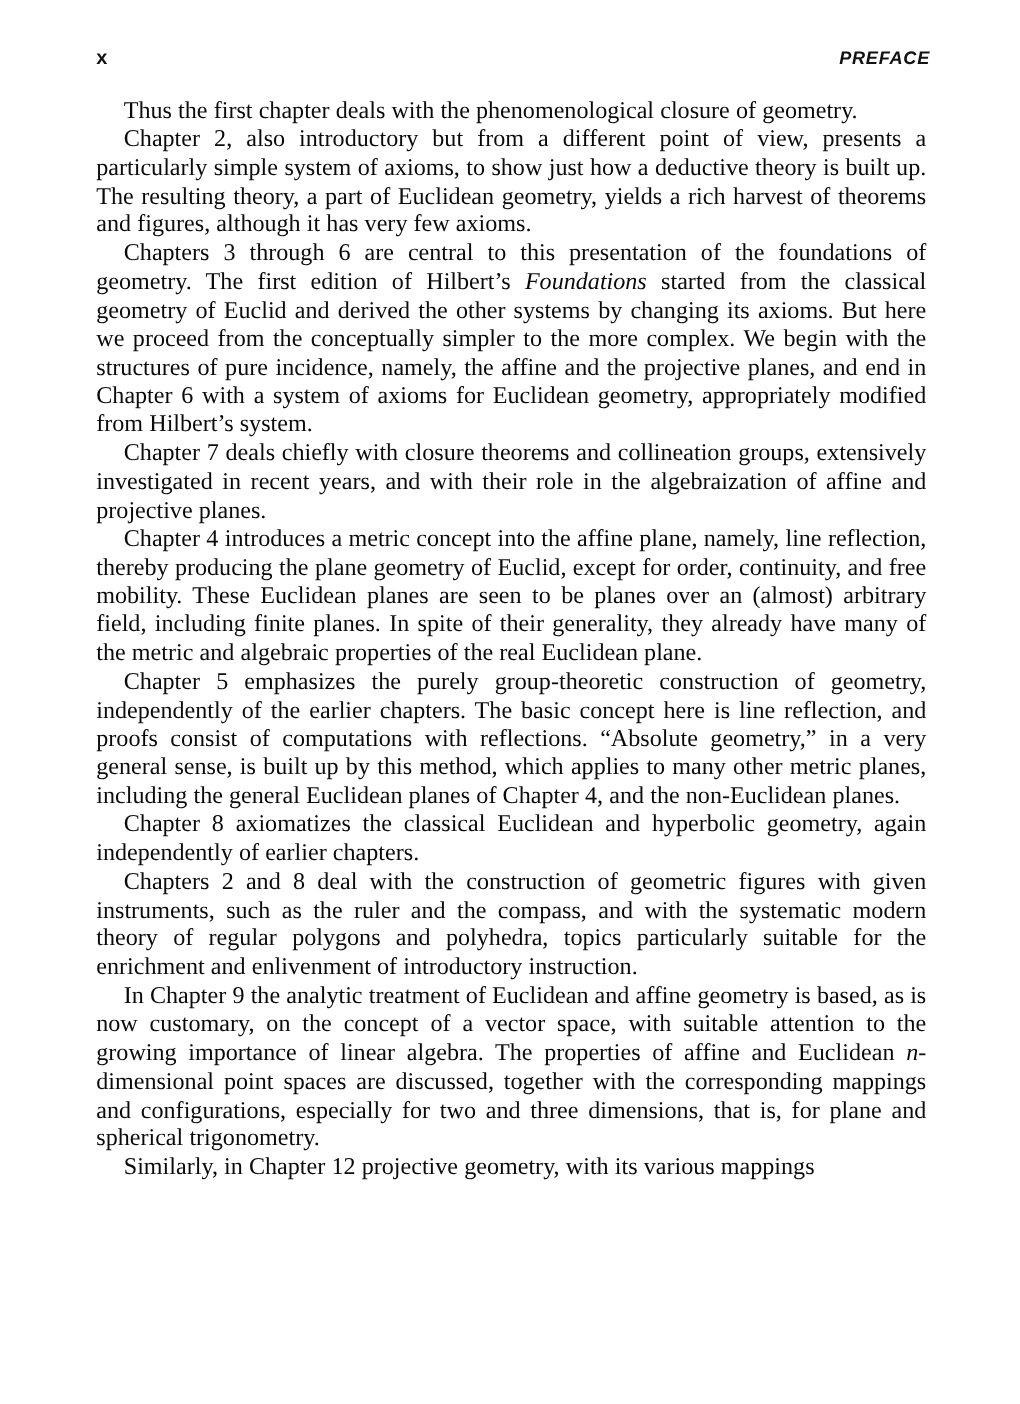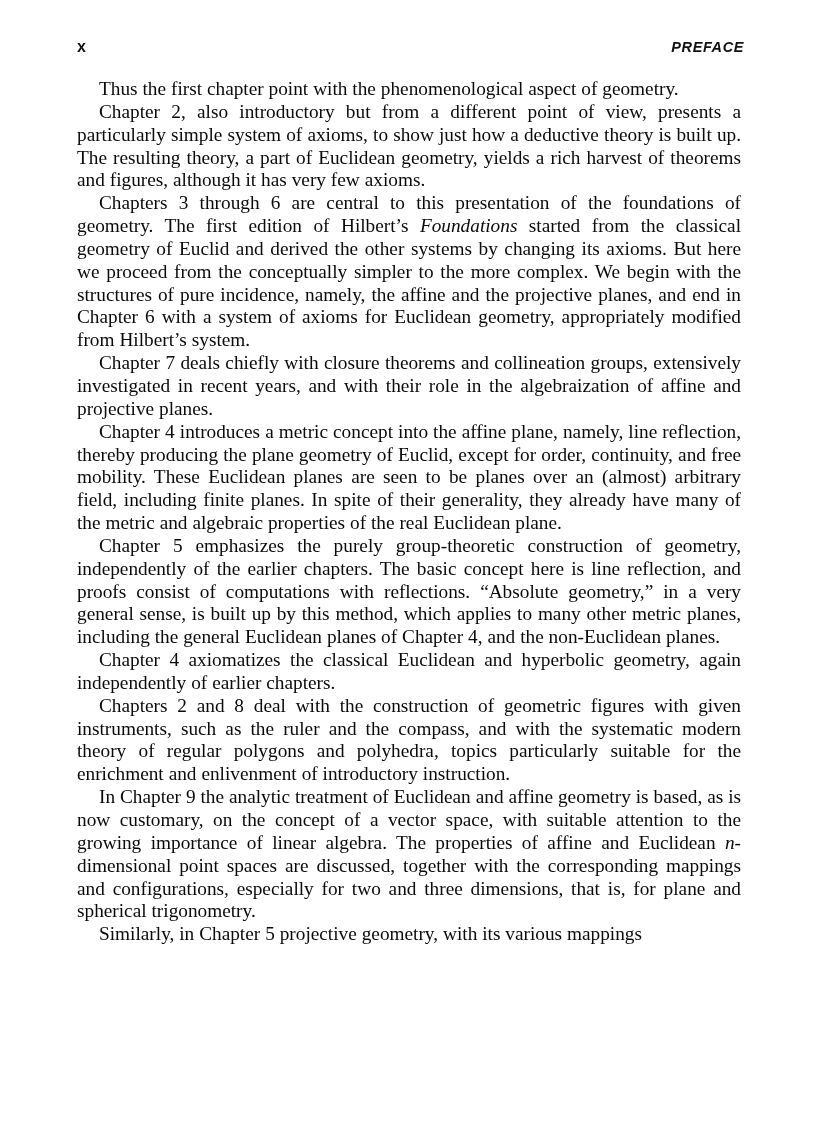--- a/index.html
+++ b/index.html
@@ -82,35 +82,35 @@
 
 <div class="page">
 
   <div class="running-head">
     <span class="folio">x</span>
     <span class="head-title">PREFACE</span>
   </div>
 
   <div class="textblock">
 
-    <p class="para">Thus the first chapter point with the phenomenological aspect of geometry.</p>
+    <p class="para">Thus the first chapter deals with the phenomenological closure of geometry.</p>
 
     <p class="para">Chapter 2, also introductory but from a different point of view, presents a particularly simple system of axioms, to show just how a deductive theory is built up. The resulting theory, a part of Euclidean geometry, yields a rich harvest of theorems and figures, although it has very few axioms.</p>
 
     <p class="para"><span>Chapters 3 through 6 are central to this presentation of the foundations of geometry. The first edition of Hilbert’s </span><i>Foundations</i><span> started from the classical geometry of Euclid and derived the other systems by changing its axioms.  But here we proceed from the conceptually simpler to the more complex. We begin with the structures of pure incidence, namely, the affine and the projective planes, and end in Chapter 6 with a system of axioms for Euclidean geometry, appropriately modified from Hilbert’s system.</span></p>
 
     <p class="para">Chapter 7 deals chiefly with closure theorems and collineation groups, extensively investigated in recent years, and with their role in the algebraization of affine and projective planes.</p>
 
     <p class="para">Chapter 4 introduces a metric concept into the affine plane, namely, line reflection, thereby producing the plane geometry of Euclid, except for order, continuity, and free mobility. These Euclidean planes are seen to be planes over an (almost) arbitrary field, including finite planes. In spite of their generality, they already have many of the metric and algebraic properties of the real Euclidean plane.</p>
 
     <p class="para">Chapter 5 emphasizes the purely group-theoretic construction of geometry, independently of the earlier chapters. The basic concept here is line reflection, and proofs consist of computations with reflections. “Absolute geometry,” in a very general sense, is built up by this method, which applies to many other metric planes, including the general Euclidean planes of Chapter 4, and the non-Euclidean planes.</p>
 
-    <p class="para">Chapter 4 axiomatizes the classical Euclidean and hyperbolic geometry, again independently of earlier chapters.</p>
+    <p class="para">Chapter 8 axiomatizes the classical Euclidean and hyperbolic geometry, again independently of earlier chapters.</p>
 
     <p class="para">Chapters 2 and 8 deal with the construction of geometric figures with given instruments, such as the ruler and the compass, and with the systematic modern theory of regular polygons and polyhedra, topics particularly suitable for the enrichment and enlivenment of introductory instruction.</p>
 
     <p class="para"><span>In Chapter 9 the analytic treatment of Euclidean and affine geometry is based, as is now customary, on the concept of a vector space, with suitable attention to the growing importance of linear algebra. The properties of affine and Euclidean </span><i>n</i><span>-dimensional point spaces are discussed, together with the corresponding mappings and configurations, especially for two and three dimensions, that is, for plane and spherical trigonometry.</span></p>
 
-    <p class="para partial">Similarly, in Chapter 5 projective geometry, with its various mappings</p>
+    <p class="para partial">Similarly, in Chapter 12 projective geometry, with its various mappings</p>
 
   </div>
 
 </div>
 
 </body></html>

